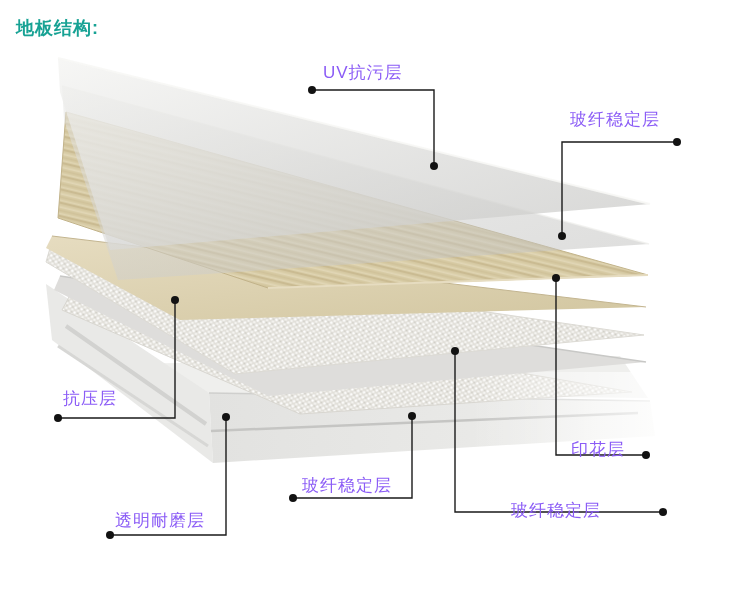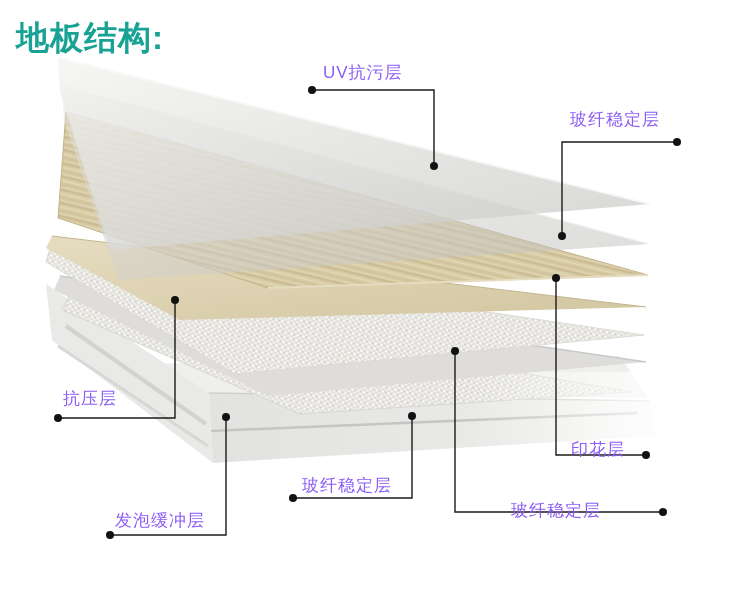--- a/index.html
+++ b/index.html
@@ -5,21 +5,21 @@
   html,body{margin:0;padding:0;background:#ffffff;}
   #stage{
     position:relative;
     width:750px;height:601px;
     background:#ffffff;
     overflow:hidden;
     font-family:"Liberation Sans", sans-serif;
   }
   .page-title{
     position:absolute;left:16px;top:16px;
-    font-size:33px;font-weight:bold;color:#17a294;
+    font-size:18px;font-weight:bold;color:#17a294;
     letter-spacing:1px;
   }
   .diagram-svg{position:absolute;left:0;top:0;}
   .layer-label{
     position:absolute;
     font-size:17px;color:#8b5cf6;
     letter-spacing:1px;white-space:nowrap;
   }
   .lbl-uv{left:323px;top:61px;}
   .lbl-wear{left:570px;top:108px;}
@@ -152,15 +152,15 @@
         <circle cx="226" cy="417" r="4"></circle>
     </g>
   </svg>
 
   <div class="layer-label lbl-uv">UV抗污层</div>
   <div class="layer-label lbl-wear">玻纤稳定层</div>
   <div class="layer-label lbl-print">印花层</div>
   <div class="layer-label lbl-press">抗压层</div>
   <div class="layer-label lbl-fiberglass">玻纤稳定层</div>
   <div class="layer-label lbl-suction">玻纤稳定层</div>
-  <div class="layer-label lbl-foam">发泡缓冲层</div>
+  <div class="layer-label lbl-foam">透明耐磨层</div>
 
 </div>
 
 </body></html>

